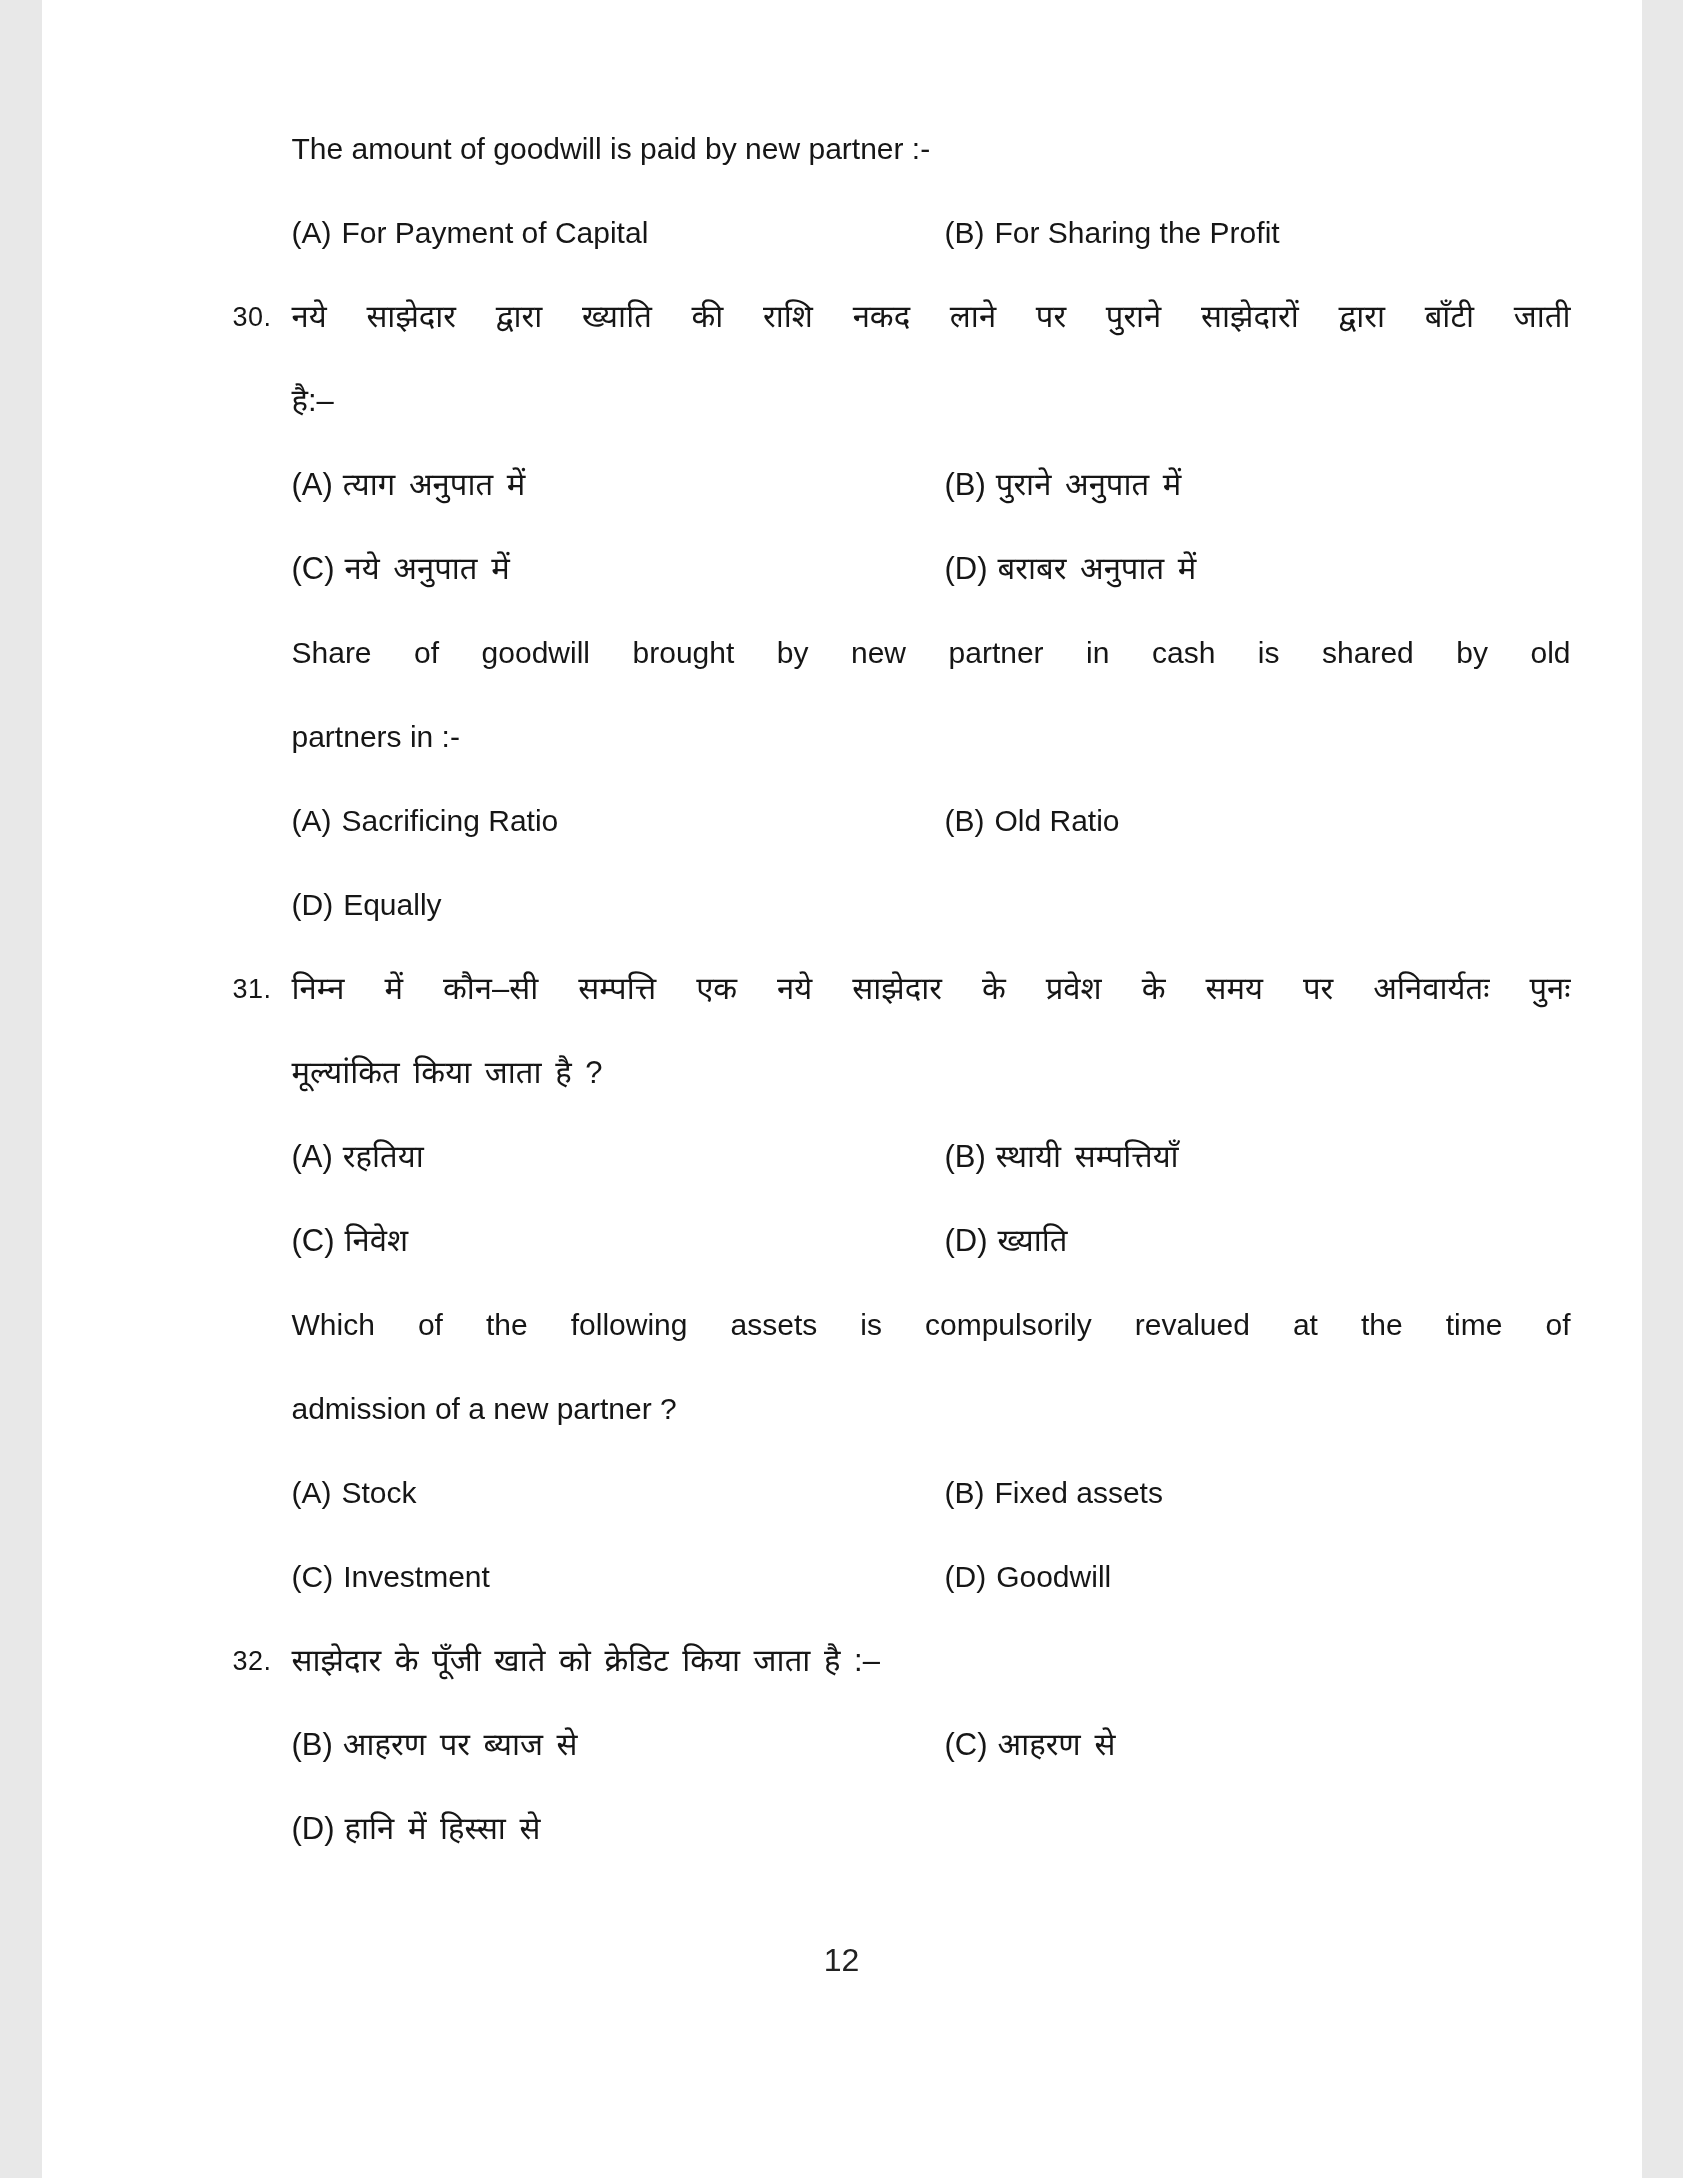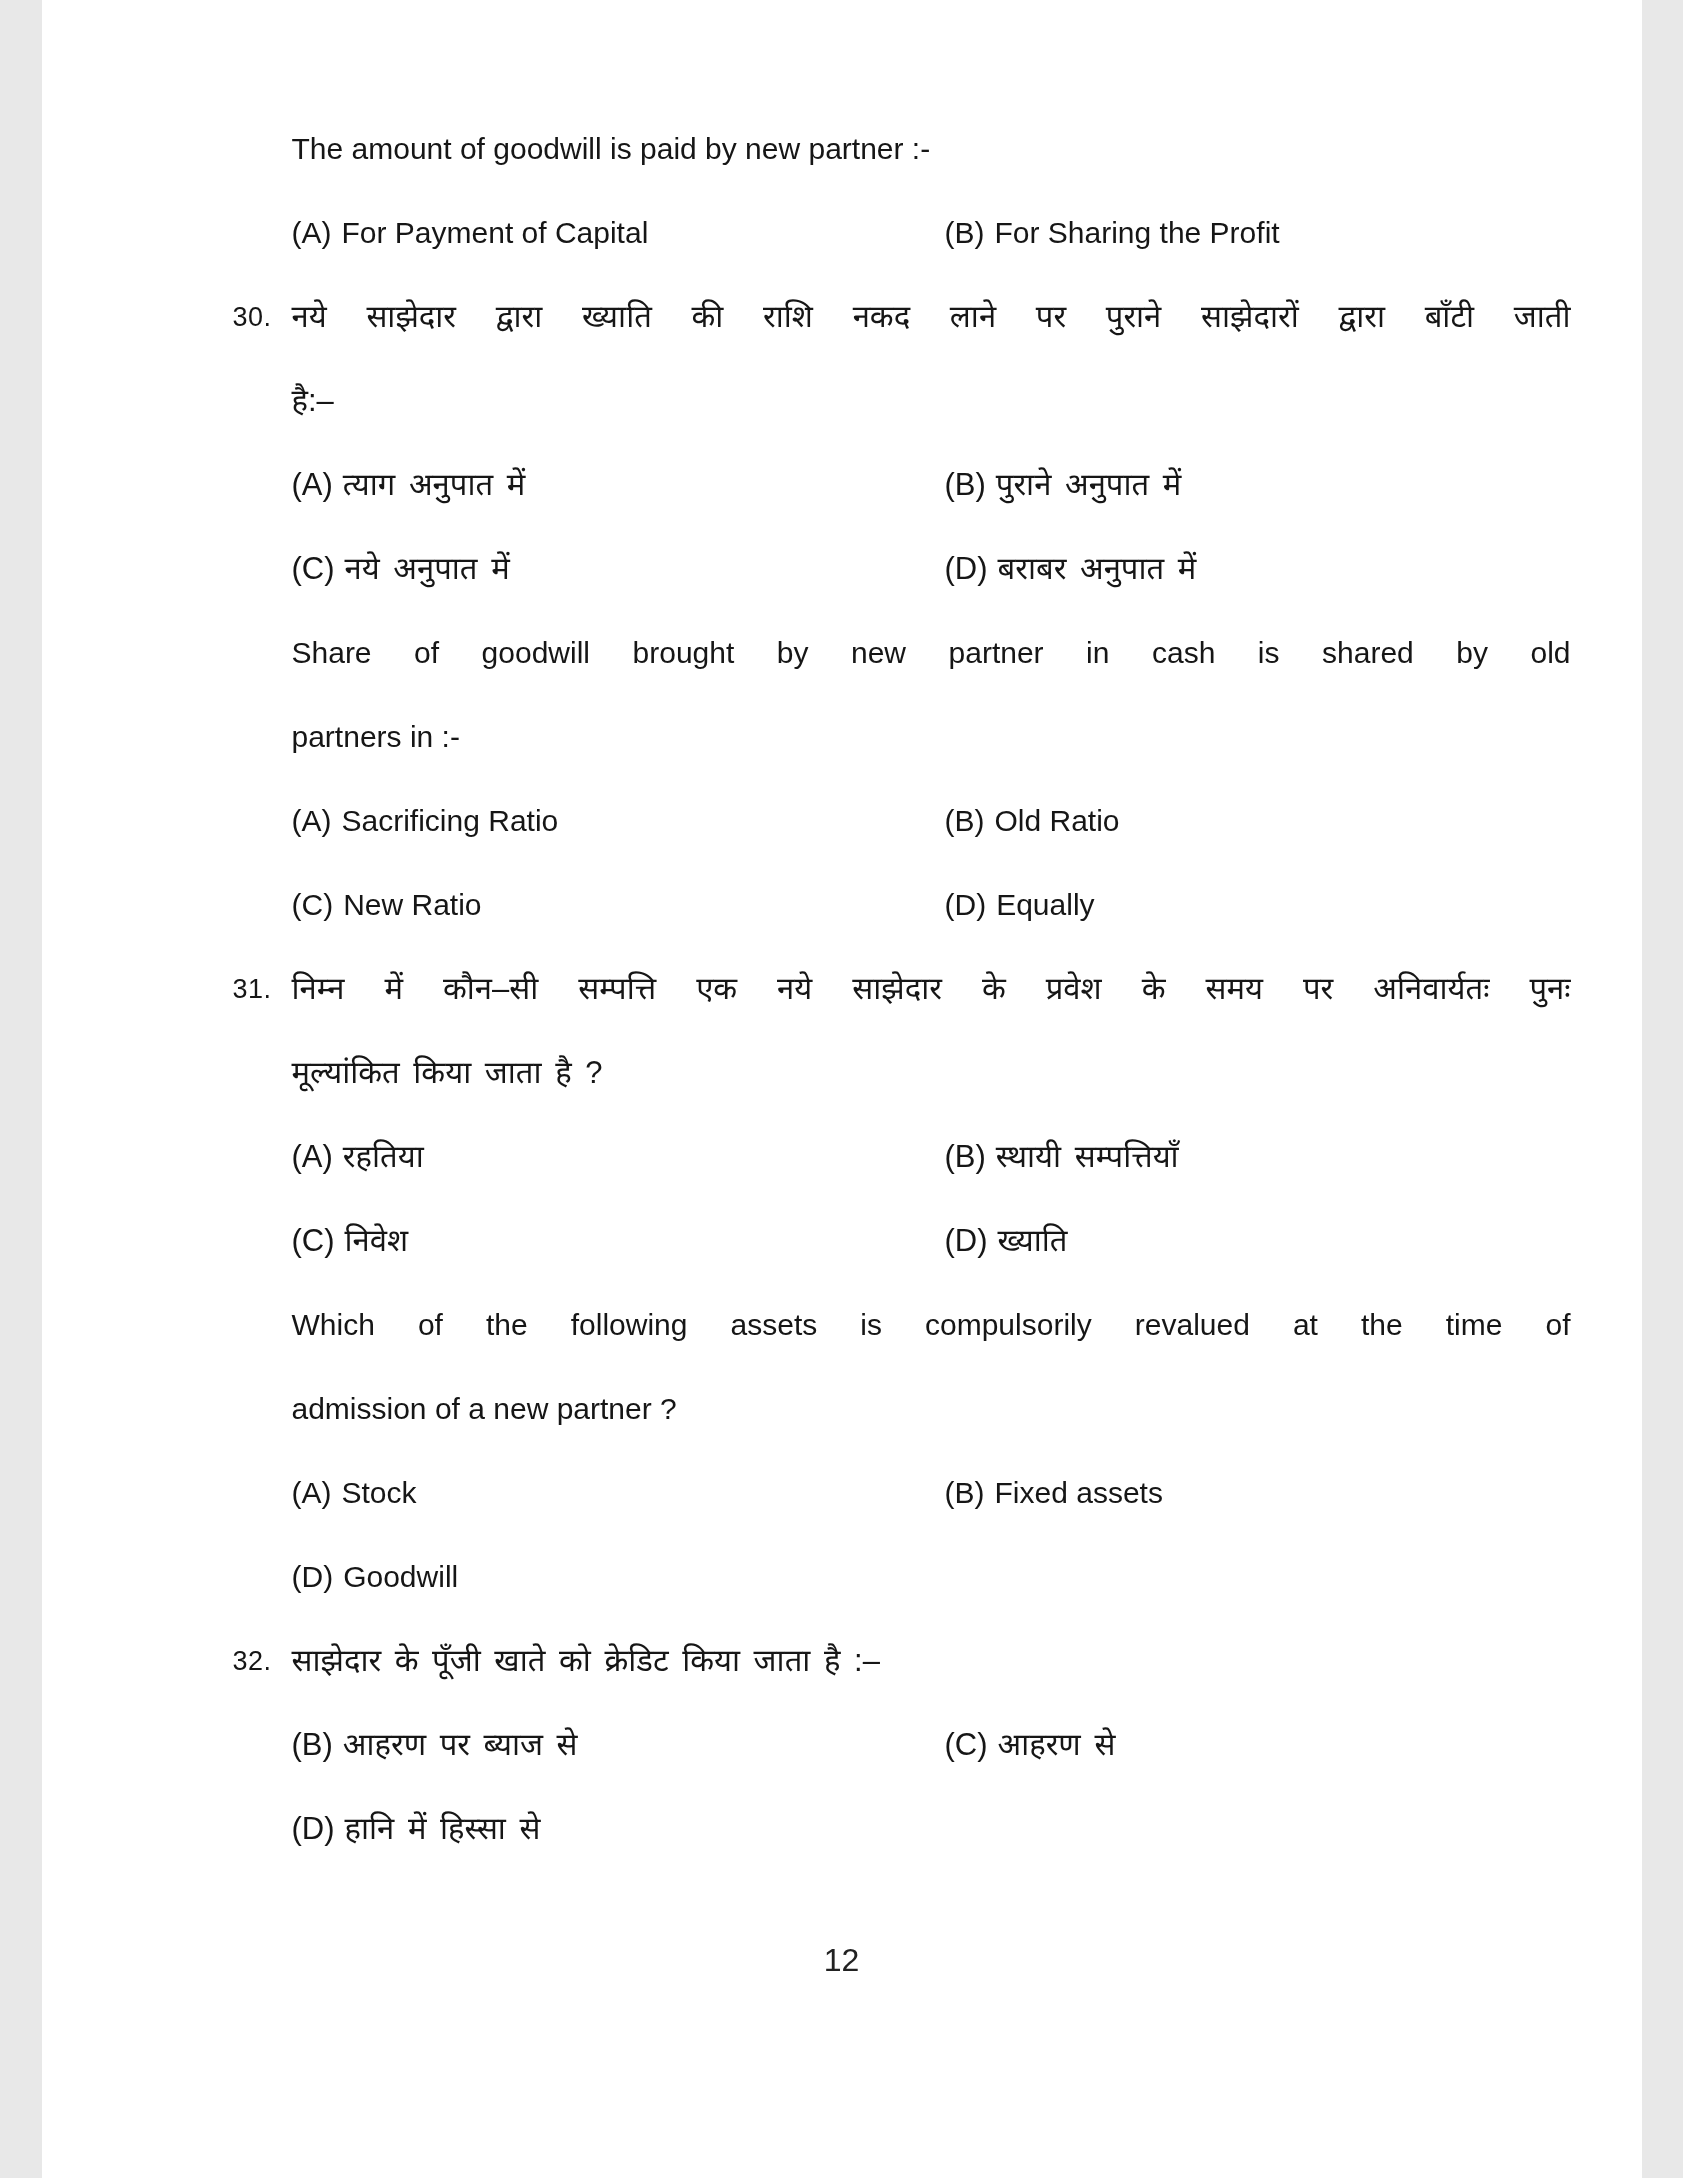--- a/index.html
+++ b/index.html
@@ -80,21 +80,20 @@
         <div class="opt hi"><span class="olabel">(D)</span><span>बराबर अनुपात में</span></div>
       </div>
     </div>
 
     <div>
       <div class="line jfull"><span>Share of goodwill brought by new partner in cash is shared by old</span></div>
       <div class="line"><span>partners in :-</span></div>
       <div class="opts">
         <div class="opt"><span class="olabel">(A)</span><span>Sacrificing Ratio</span></div>
         <div class="opt"><span class="olabel">(B)</span><span>Old Ratio</span></div>
-        <div class="opt"><span class="olabel">(C)</span><span>New Ratio</span></div>
         <div class="opt"><span class="olabel">(D)</span><span>Equally</span></div>
       </div>
     </div>
 
     <div>
       <div class="line hi jfull"><span class="qnum">31.</span><span>निम्न में कौन–सी सम्पत्ति एक नये साझेदार के प्रवेश के समय पर अनिवार्यतः पुनः</span></div>
       <div class="line hi"><span>मूल्यांकित किया जाता है ?</span></div>
       <div class="opts">
         <div class="opt hi"><span class="olabel">(A)</span><span>रहतिया</span></div>
         <div class="opt hi"><span class="olabel">(B)</span><span>स्थायी सम्पत्तियाँ</span></div>
@@ -102,20 +101,21 @@
         <div class="opt hi"><span class="olabel">(D)</span><span>ख्याति</span></div>
       </div>
     </div>
 
     <div>
       <div class="line jfull"><span>Which of the following assets is compulsorily revalued at the time of</span></div>
       <div class="line"><span>admission of a new partner ?</span></div>
       <div class="opts">
         <div class="opt"><span class="olabel">(A)</span><span>Stock</span></div>
         <div class="opt"><span class="olabel">(B)</span><span>Fixed assets</span></div>
+        <div class="opt"><span class="olabel">(C)</span><span>Investment</span></div>
         <div class="opt"><span class="olabel">(D)</span><span>Goodwill</span></div>
       </div>
     </div>
 
     <div>
       <div class="line hi"><span class="qnum">32.</span><span>साझेदार के पूँजी खाते को क्रेडिट किया जाता है :–</span></div>
       <div class="opts">
         <div class="opt hi"><span class="olabel">(B)</span><span>आहरण पर ब्याज से</span></div>
         <div class="opt hi"><span class="olabel">(C)</span><span>आहरण से</span></div>
         <div class="opt hi"><span class="olabel">(D)</span><span>हानि में हिस्सा से</span></div>

